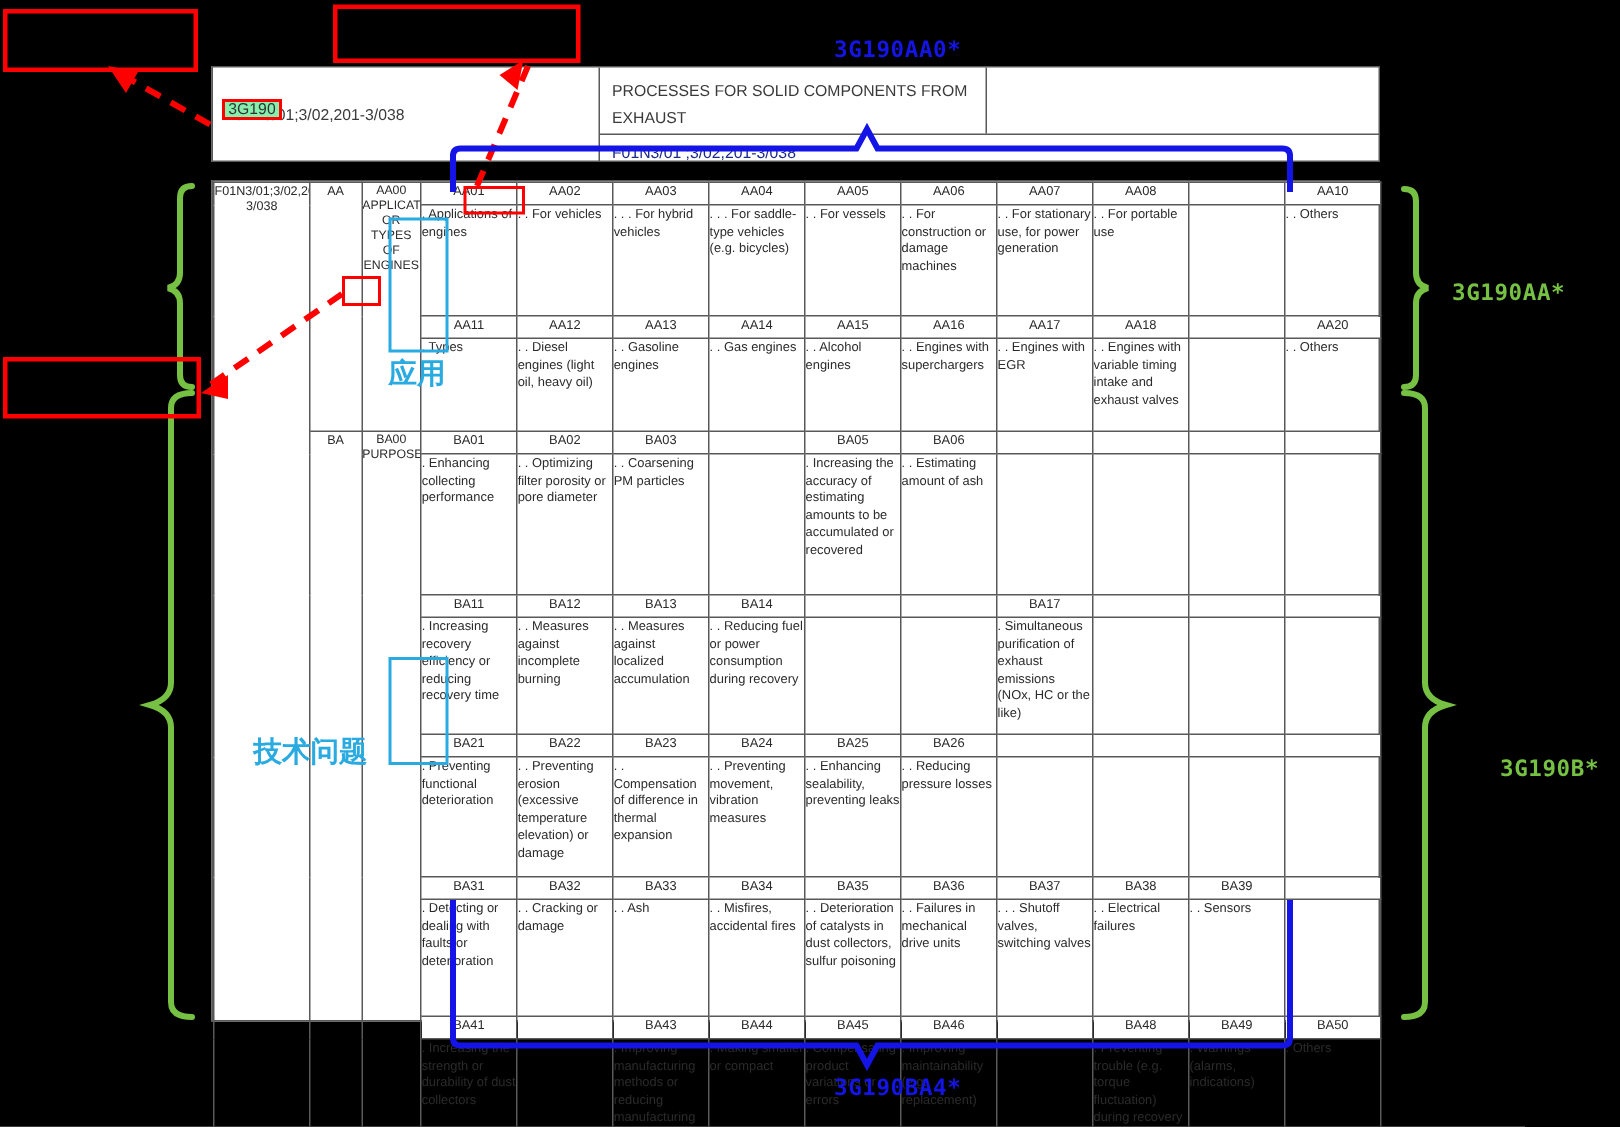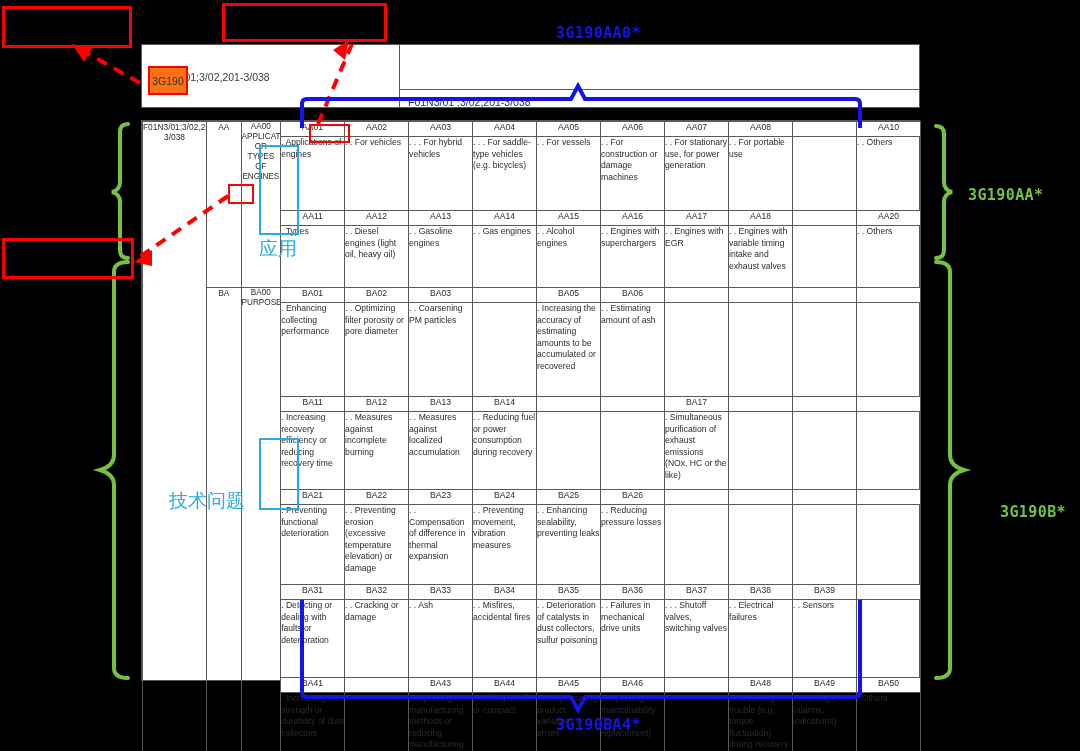--- a/index.html
+++ b/index.html
@@ -17,22 +17,22 @@
   #hdr-code{font-size:10.5px;color:#3a3a3a;padding-left:8px;}
   #hdr-title-cell{left:258px;top:0;width:258px;height:44px;border-right:1px solid #595959;
      padding:6px 8px 0 8px;}
   #hdr-title{font-size:10.5px;color:#3a3a3a;line-height:14px;}
   #hdr-blank-cell{left:516px;top:0;width:262px;height:44px;}
   #hdr-divider{left:258px;top:44px;width:520px;height:1px;background:#595959;}
   #hdr-ipc{left:258px;top:44px;width:260px;height:31px;padding:3px 0 0 8px;}
   #hdr-ipc-text{font-size:10.5px;color:#1b2a8a;}
 
   
-  #tag-3g190{left:148px;top:66px;width:40px;height:29px;border:2.5px solid #ff0000;
-     background:#f97316;display:flex;align-items:center;justify-content:center;}
+  #tag-3g190{left:148px;top:66px;width:40px;height:14px;border:2.5px solid #ff0000;
+     background:#86efac;display:flex;align-items:center;justify-content:center;}
   #tag-3g190 span{font-size:10.5px;color:#333;}
 
   
   #sheet{left:141px;top:120px;width:779px;height:561px;background:#fff;
      border:1px solid #595959;}
 
   
   table.grid{border-collapse:collapse;table-layout:fixed;width:779px;height:561px;
      font-size:8.6px;color:#2b2b2b;}
   table.grid td{border:1px solid #595959;vertical-align:top;padding:0;overflow:hidden;}
@@ -49,21 +49,21 @@
   .redbox{border:3px solid #ff0000;background:transparent;}
   #redbox-tl{left:2px;top:6px;width:130px;height:42px;}
   #redbox-tc{left:222px;top:3px;width:165px;height:39px;}
   #redbox-ml{left:2px;top:238px;width:132px;height:41px;}
   #red-aa01{left:309px;top:124px;width:41px;height:19px;border:2.5px solid #ff0000;}
   #red-aa{left:228px;top:184px;width:26px;height:20px;border:2.5px solid #ff0000;}
 
   .cyanbox{border:2.5px solid #29ABE2;}
   #cyan-aa00{left:259px;top:145px;width:40px;height:90px;}
   #cyan-ba00{left:259px;top:438px;width:40px;height:72px;}
-  .cn-label{color:#29ABE2;font-size:19px;font-weight:400;
+  .cn-label{color:#29ABE2;font-size:19px;font-weight:700;
      font-family:"DejaVu Sans",sans-serif;}
   #cn-app{left:259px;top:236px;}
   #cn-tech{left:169px;top:488px;}
 
   .glabel{color:#76C043;font-size:15px;font-weight:bold;letter-spacing:.4px;
      font-family:"DejaVu Sans Mono",monospace;}
   #g-aa{left:968px;top:186px;}
   #g-b{left:1000px;top:467px;margin-top:36px;}
   .blabel{color:#1414E6;font-size:15px;font-weight:bold;letter-spacing:.4px;
      font-family:"DejaVu Sans Mono",monospace;margin-left:16px;}
@@ -71,20 +71,23 @@
   #b-ba4{left:540px;top:716px;}
 
   svg.ov{position:absolute;left:0;top:0;width:1080px;height:751px;pointer-events:none;}
 </style>
 </head>
 <body>
 
 <div class="abs" id="header-block">
   <div class="abs" id="hdr-codecell">
     <span id="hdr-code">F01N3/01;3/02,201-3/038</span>
+  </div>
+  <div class="abs" id="hdr-title-cell">
+    <span id="hdr-title">PROCESSES FOR SOLID COMPONENTS FROM EXHAUST</span>
   </div>
   <div class="abs" id="hdr-blank-cell"></div>
   <div class="abs" id="hdr-divider"></div>
   <div class="abs" id="hdr-ipc">
     <span id="hdr-ipc-text">F01N3/01 ;3/02,201-3/038</span>
   </div>
 </div>
 
 <div class="abs" id="tag-3g190">
   <span>3G190</span>

